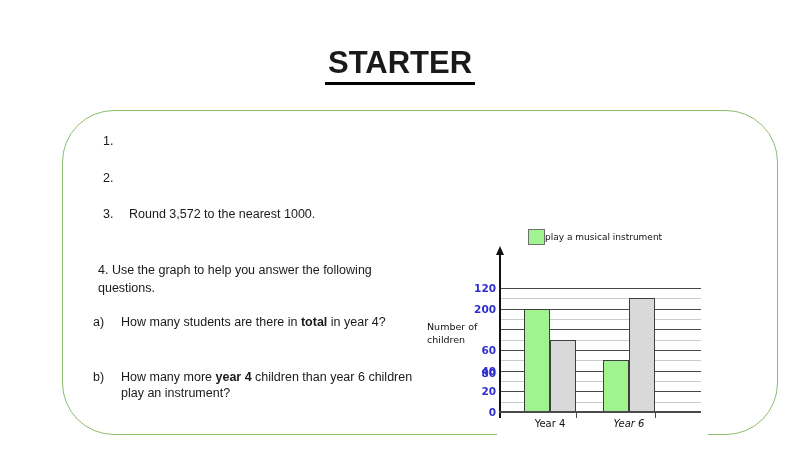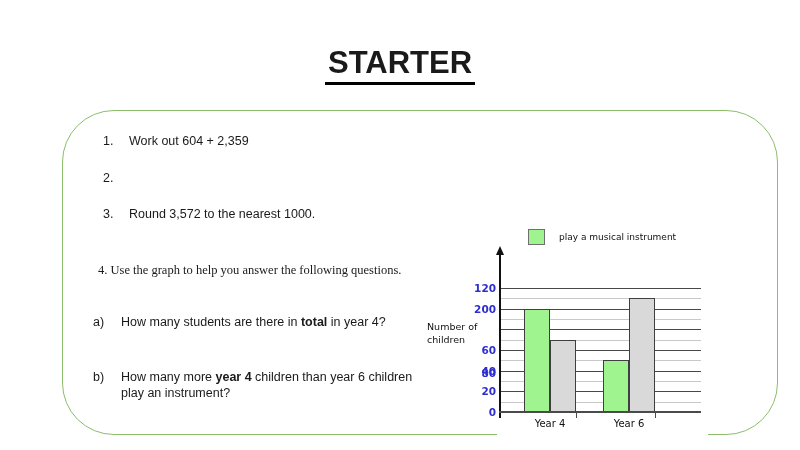--- a/index.html
+++ b/index.html
@@ -9,33 +9,33 @@
   
   .title-row{position:absolute;top:46px;left:0;width:800px;text-align:center;}
   .title{display:inline-block;font-size:31px;font-weight:600;line-height:34px;
          padding:0 3px 2px 3px;border-bottom:3px solid #000;}
 
   
   .panel{position:absolute;left:62px;top:110px;width:716px;height:325px;
          border:1.5px solid #8dbe6c;border-radius:52px;box-sizing:border-box;}
   .item{position:absolute;left:40px;display:flex;font-size:12.5px;line-height:14px;}
   .item .num{width:26px;flex:none;}
-  .q4{position:absolute;left:35px;top:150px;width:316px;font-size:12.5px;line-height:18px;font-family:Liberation Serif, serif;}
+  .q4{position:absolute;left:35px;top:150px;width:316px;font-size:12.5px;line-height:18px;}
   .sub{position:absolute;left:30px;display:flex;font-size:12.5px;line-height:16px;}
   .sub .letter{width:28px;flex:none;}
   .sub .txt{width:295px;}
   .sub b{font-weight:700;}
 
   
   .chart{position:absolute;left:455px;top:210px;width:253px;height:235px;
          font-family:"DejaVu Sans",sans-serif;}
   .plot-bg{position:absolute;left:42px;top:0;width:211px;height:235px;background:#fff;}
   .legend-row{position:absolute;left:73px;display:flex;align-items:center;}
   .swatch{width:17px;height:16px;border:1px solid #6f6f6f;flex:none;box-sizing:border-box;}
-  .legend-label{margin-left:14px;font-size:9px;color:#111;white-space:nowrap;}
+  .legend-label{font-size:9px;color:#111;white-space:nowrap;}
   .plot{position:absolute;left:0;top:0;right:0;bottom:0;}
   .gridline{position:absolute;height:1px;}
   .ytick{position:absolute;width:41px;text-align:right;font-size:10.5px;font-weight:700;
          line-height:14px;}
   .bar{position:absolute;box-sizing:border-box;border:1.5px solid #3f3f3f;}
   .xlab{position:absolute;width:80px;text-align:center;font-size:10px;color:#111;}
   .axis{position:absolute;background:#111;}
   .baseline{position:absolute;background:#4a4a4a;}
   .tick{position:absolute;width:1px;height:6px;background:#4a4a4a;}
   .arrow{position:absolute;width:0;height:0;border-left:4px solid transparent;
@@ -49,21 +49,20 @@
 <div class="slide">
 
   <div class="title-row">
     <span class="title">STARTER</span>
   </div>
 
   <div class="panel" style="border-color: rgb(141, 190, 108);">
 
     <div class="item" style="top:23px">
       <span class="num">1.</span>
-      <span class="txt">Work out 604 + 2,359</span>
     </div>
     <div class="item" style="top:60px">
       <span class="num">2.</span>
     </div>
     <div class="item" style="top:96px">
       <span class="num">3.</span>
       <span class="txt">Round 3,572 to the nearest 1000.</span>
     </div>
 
     <div class="q4">4. Use the graph to help you answer the following questions.</div>
@@ -111,21 +110,21 @@
         <div class="ytick" style="left: 0px; top: 133px; color: rgb(45, 45, 208);">60</div>
         <div class="ytick" style="left: 0px; top: 112.333px; color: rgb(45, 45, 208); margin-top: 44px;">80</div>
         <div class="ytick" style="left: 0px; top: 91.6667px; color: rgb(45, 45, 208);">200</div>
         <div class="ytick" style="left: 0px; top: 71px; color: rgb(45, 45, 208);">120</div>
         <div class="bar" style="left: 69px; width: 26px; top: 98.6667px; height: 103.333px; background: rgb(159, 244, 143); border-color: rgb(63, 63, 63);"></div>
         <div class="bar" style="left: 95px; width: 26px; top: 129.667px; height: 72.3333px; background: rgb(217, 217, 217); border-color: rgb(63, 63, 63);"></div>
         <div class="xlab" style="left: 55px; top: 208px;">Year 4</div>
         <div class="tick" style="left: 121px; top: 202px;"></div>
         <div class="bar" style="left: 148px; width: 26px; top: 150.333px; height: 51.6667px; background: rgb(159, 244, 143); border-color: rgb(63, 63, 63);"></div>
         <div class="bar" style="left: 174px; width: 26px; top: 88.3333px; height: 113.667px; background: rgb(217, 217, 217); border-color: rgb(63, 63, 63);"></div>
-        <div class="xlab" style="left: 134px; top: 208px;">Year 6</div>
+        <div class="xlab" style="left: 134px; top: 208px; font-style: italic;">Year 6</div>
         <div class="tick" style="left: 200px; top: 202px;"></div>
         <div class="axis" style="left: 44px; width: 2px; top: 44px; height: 164px;"></div>
         <div class="arrow" style="left: 41px; top: 36px;"></div>
         <div class="baseline" style="left: 44px; top: 201px; width: 202px; height: 2px;"></div>
       </div>
   </div>
 
 </div>
 
 </body></html>

